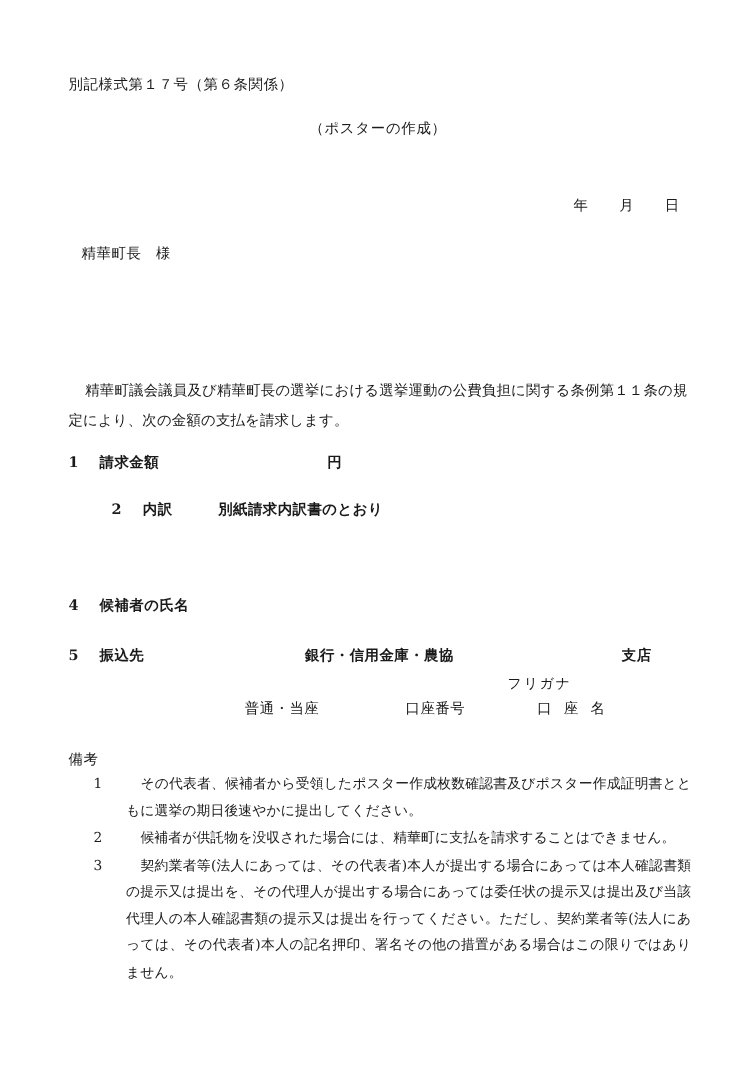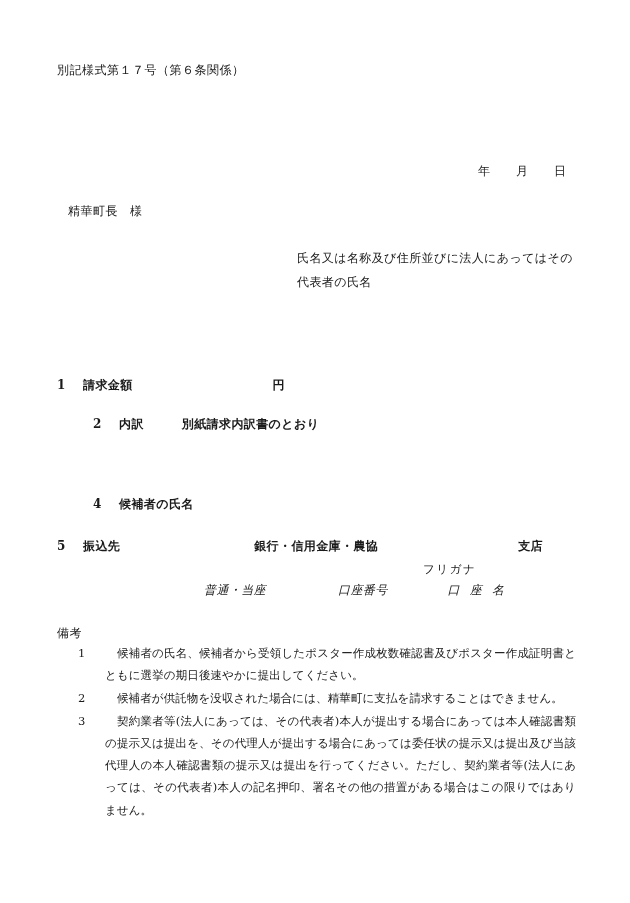--- a/index.html
+++ b/index.html
@@ -105,39 +105,38 @@
 
   .item-2 { left: 57px; top: 414px; margin-left: 36px; }
   .item-2 .gap { display: inline-block; width: 38px; }
 
   .item-3 { left: 57px; top: 454px; }
   .item-3 .g1 { display: inline-block; width: 106px; }
   .item-3 .g2 { display: inline-block; width: 34px; }
   .item-3 .g3 { display: inline-block; width: 36px; }
   .item-3 .g4 { display: inline-block; width: 32px; }
 
-  .item-4 { left: 57px; top: 494px; margin-left: 36px; }
+  .item-4 { left: 57px; top: 494px; }
 
   .item-5 { left: 57px; top: 536px; }
   .bank-main-gap { display: inline-block; width: 134px; }
   .bank-branch-gap { display: inline-block; width: 140px; }
 
   .furigana {
     left: 423px;
     top: 559px;
     font-size: 11.5px;
     letter-spacing: 1.6px;
     text-align: center;
   }
   .bank-sub {
     left: 204px;
     top: 580px;
     font-size: 12px;
     letter-spacing: 0.4px;
-    font-style: italic;
   }
   .bank-sub .g1 { display: inline-block; width: 72px; }
   .bank-sub .g2 { display: inline-block; width: 60px; }
   .acct-name { letter-spacing: 3.2px; }
 
   
   .notes-label {
     left: 57px;
     top: 623px;
     font-size: 12px;
@@ -169,48 +168,49 @@
   .note-row .note-text .lead { display: inline-block; width: 12px; }
 </style>
 </head>
 <body>
 
 <div class="page">
 
   <div class="abs form-id">別記様式第１７号（第６条関係）</div>
 
   <div class="abs title-block">
+    <div class="doc-subtitle">（ポスターの作成）</div>
   </div>
 
   <div class="abs date-line"><span>年</span><span class="gap"></span><span>月</span><span class="gap"></span><span>日</span></div>
 
   <div class="abs recipient"><span>精華町長</span><span class="sp"></span><span>様</span></div>
 
-  <div class="abs claimant">氏名又は名称及び住所並びに法人にあってはその代表者の氏名</div>
-
+
+  <div class="abs body-para"><span class="indent"></span><span>精華町議会議員及び精華町長の選挙における選挙運動の公費負担に関する条例第１１条の規定により、次の金額の支払を請求します。</span></div>
 
   <div class="abs item item-1"><span class="num">1</span><span>請求金額</span><span class="amount-gap"></span><span>円</span></div>
 
   <div class="abs item item-2"><span class="num">2</span><span>内訳</span><span class="gap"></span><span>別紙請求内訳書のとおり</span></div>
 
 
   <div class="abs item item-4"><span class="num">4</span><span>候補者の氏名</span></div>
 
   <div class="abs item item-5"><span class="num">5</span><span>振込先</span><span class="bank-main-gap"></span><span>銀行・信用金庫・農協</span><span class="bank-branch-gap"></span><span>支店</span></div>
 
   <div class="abs furigana">フリガナ</div>
 
   <div class="abs bank-sub"><span>普通・当座</span><span class="g1"></span><span>口座番号</span><span class="g2"></span><span class="acct-name">口 座 名</span></div>
 
   <div class="abs notes-label">備考</div>
 
   <div class="notes-list">
     <div class="note-row">
       <span class="note-num">1</span>
-      <span class="note-text"><span class="lead"></span><span>候補者の氏名、候補者から受領したポスター作成枚数確認書及びポスター作成証明書とともに選挙の期日後速やかに提出してください。</span></span>
+      <span class="note-text"><span class="lead"></span><span>その代表者、候補者から受領したポスター作成枚数確認書及びポスター作成証明書とともに選挙の期日後速やかに提出してください。</span></span>
     </div>
     <div class="note-row">
       <span class="note-num">2</span>
       <span class="note-text"><span class="lead"></span><span>候補者が供託物を没収された場合には、精華町に支払を請求することはできません。</span></span>
     </div>
     <div class="note-row">
       <span class="note-num">3</span>
       <span class="note-text"><span class="lead"></span><span>契約業者等(法人にあっては、その代表者)本人が提出する場合にあっては本人確認書類の提示又は提出を、その代理人が提出する場合にあっては委任状の提示又は提出及び当該代理人の本人確認書類の提示又は提出を行ってください。ただし、契約業者等(法人にあっては、その代表者)本人の記名押印、署名その他の措置がある場合はこの限りではありません。</span></span>
     </div>
   </div>

